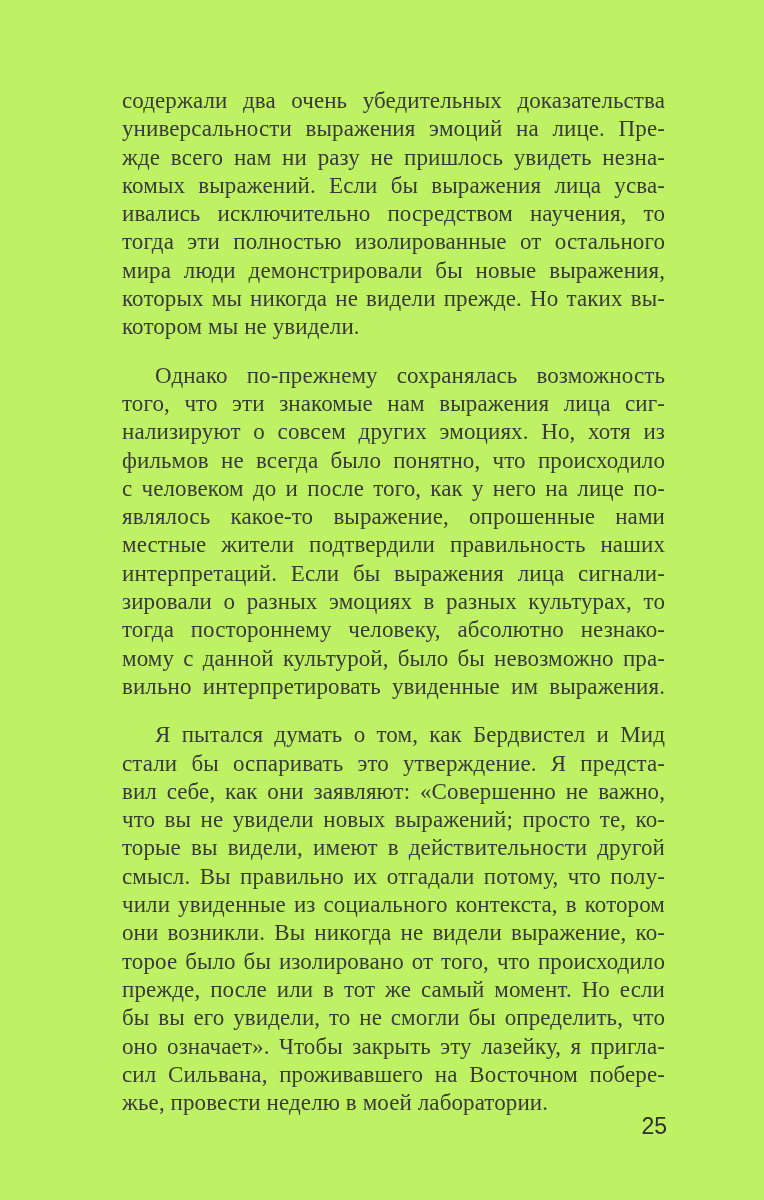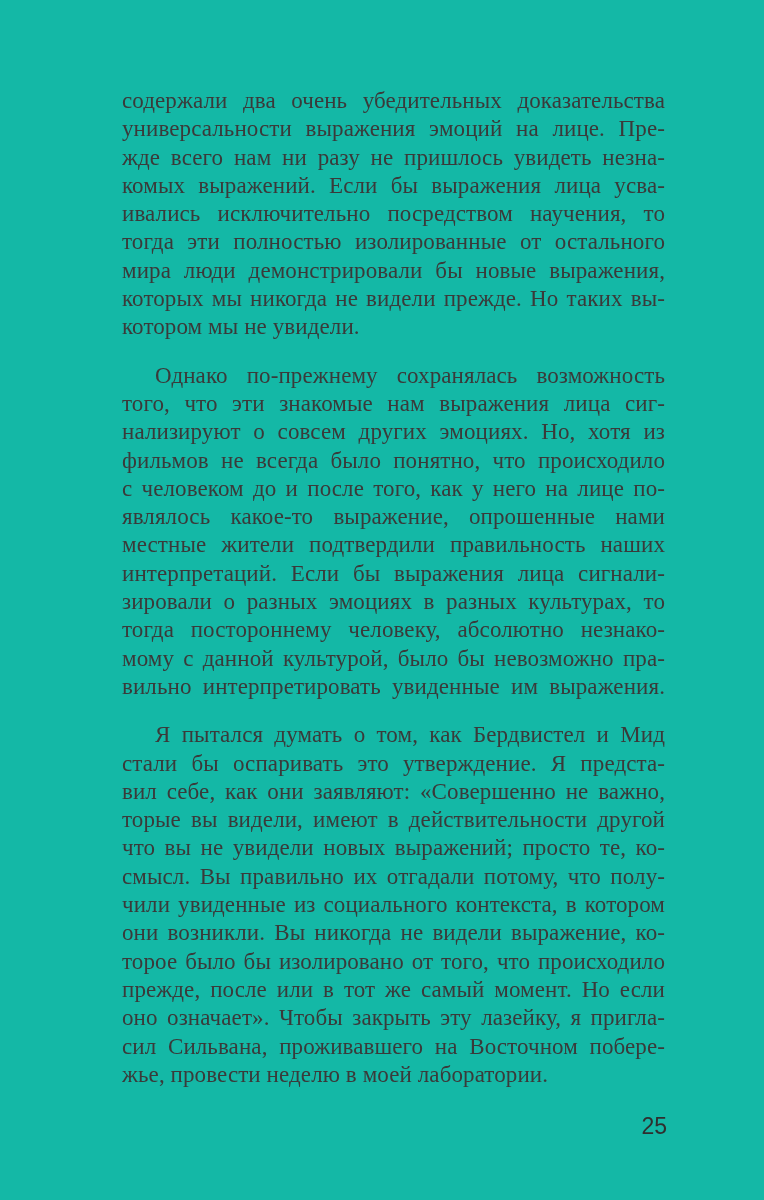--- a/index.html
+++ b/index.html
@@ -7,21 +7,21 @@
     padding: 0;
     width: 764px;
     height: 1200px;
     background: #ffffff;
     overflow: hidden;
   }
   .book-page {
     position: relative;
     width: 764px;
     height: 1200px;
-    background: #14b8a6;
+    background: #bef264;
     font-family: "Liberation Serif", "DejaVu Serif", serif;
     color: #3a3a3a;
   }
   .text-block {
     position: absolute;
     left: 122px;
     top: 87px;
     width: 543px;
   }
   .paragraph {
@@ -85,26 +85,27 @@
         <div class="line">интерпретаций. Если бы выражения лица сигнали-</div>
         <div class="line">зировали о разных эмоциях в разных культурах, то</div>
         <div class="line">тогда постороннему человеку, абсолютно незнако-</div>
         <div class="line">мому с данной культурой, было бы невозможно пра-</div>
         <div class="line">вильно интерпретировать увиденные им выражения.</div>
       </div>
       <div class="paragraph">
         <div class="line indent">Я пытался думать о том, как Бердвистел и Мид</div>
         <div class="line">стали бы оспаривать это утверждение. Я предста-</div>
         <div class="line">вил себе, как они заявляют: «Совершенно не важно,</div>
+        <div class="line">что вы не увидели новых выражений; просто те, ко-</div>
         <div class="line">торые вы видели, имеют в действительности другой</div>
-        <div class="line">что вы не увидели новых выражений; просто те, ко-</div>
         <div class="line">смысл. Вы правильно их отгадали потому, что полу-</div>
         <div class="line">чили увиденные из социального контекста, в котором</div>
         <div class="line">они возникли. Вы никогда не видели выражение, ко-</div>
         <div class="line">торое было бы изолировано от того, что происходило</div>
         <div class="line">прежде, после или в тот же самый момент. Но если</div>
+        <div class="line">бы вы его увидели, то не смогли бы определить, что</div>
         <div class="line">оно означает». Чтобы закрыть эту лазейку, я пригла-</div>
         <div class="line">сил Сильвана, проживавшего на Восточном побере-</div>
         <div class="line last">жье, провести неделю в моей лаборатории.</div>
       </div>
     </div>
   <div class="page-number">25</div>
 </div>
 
 </body></html>

